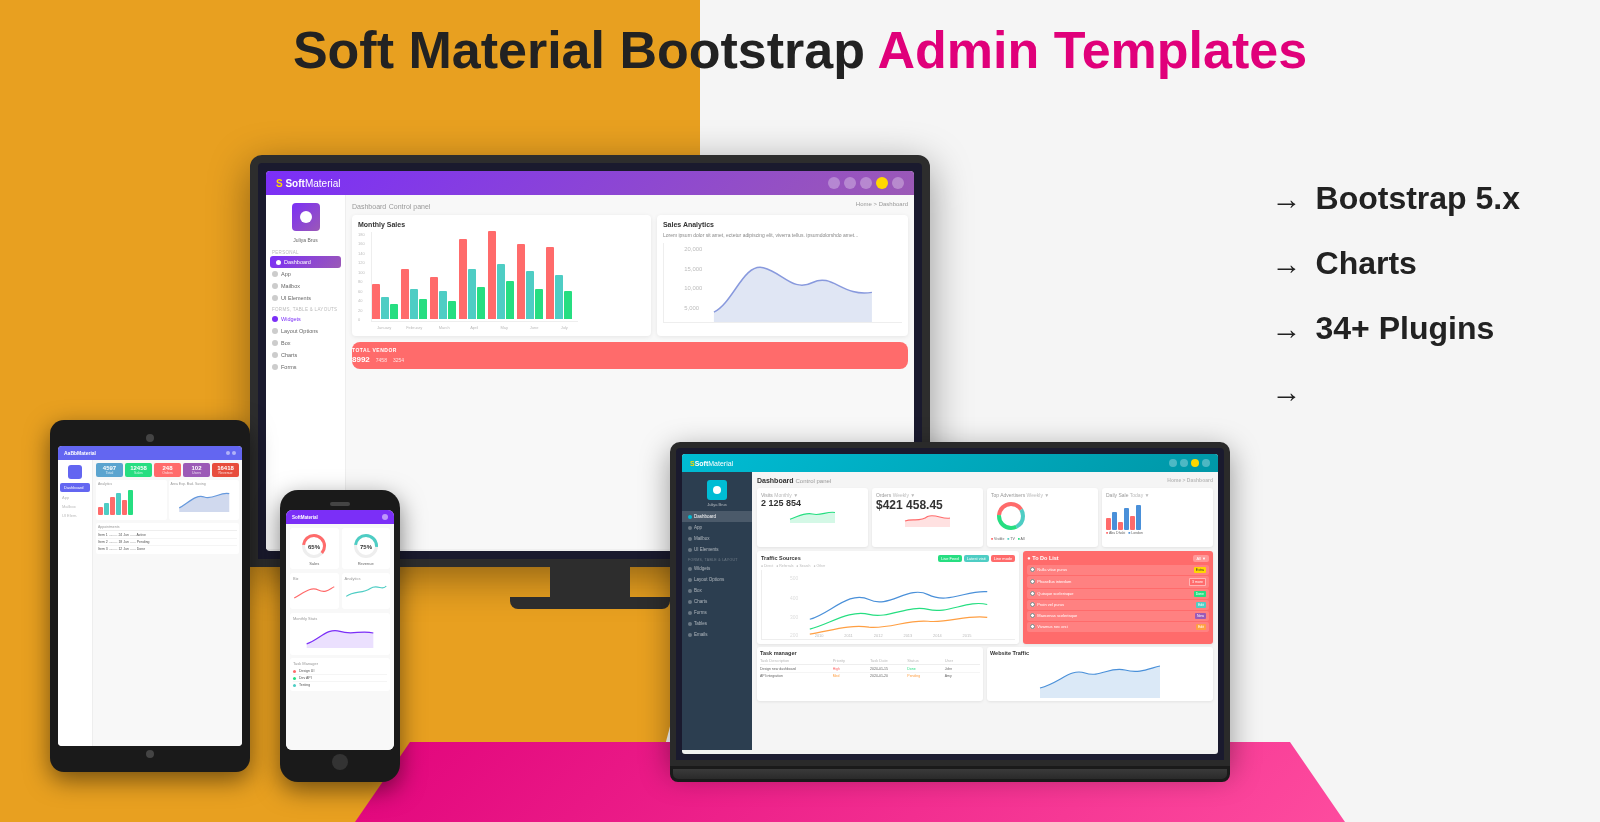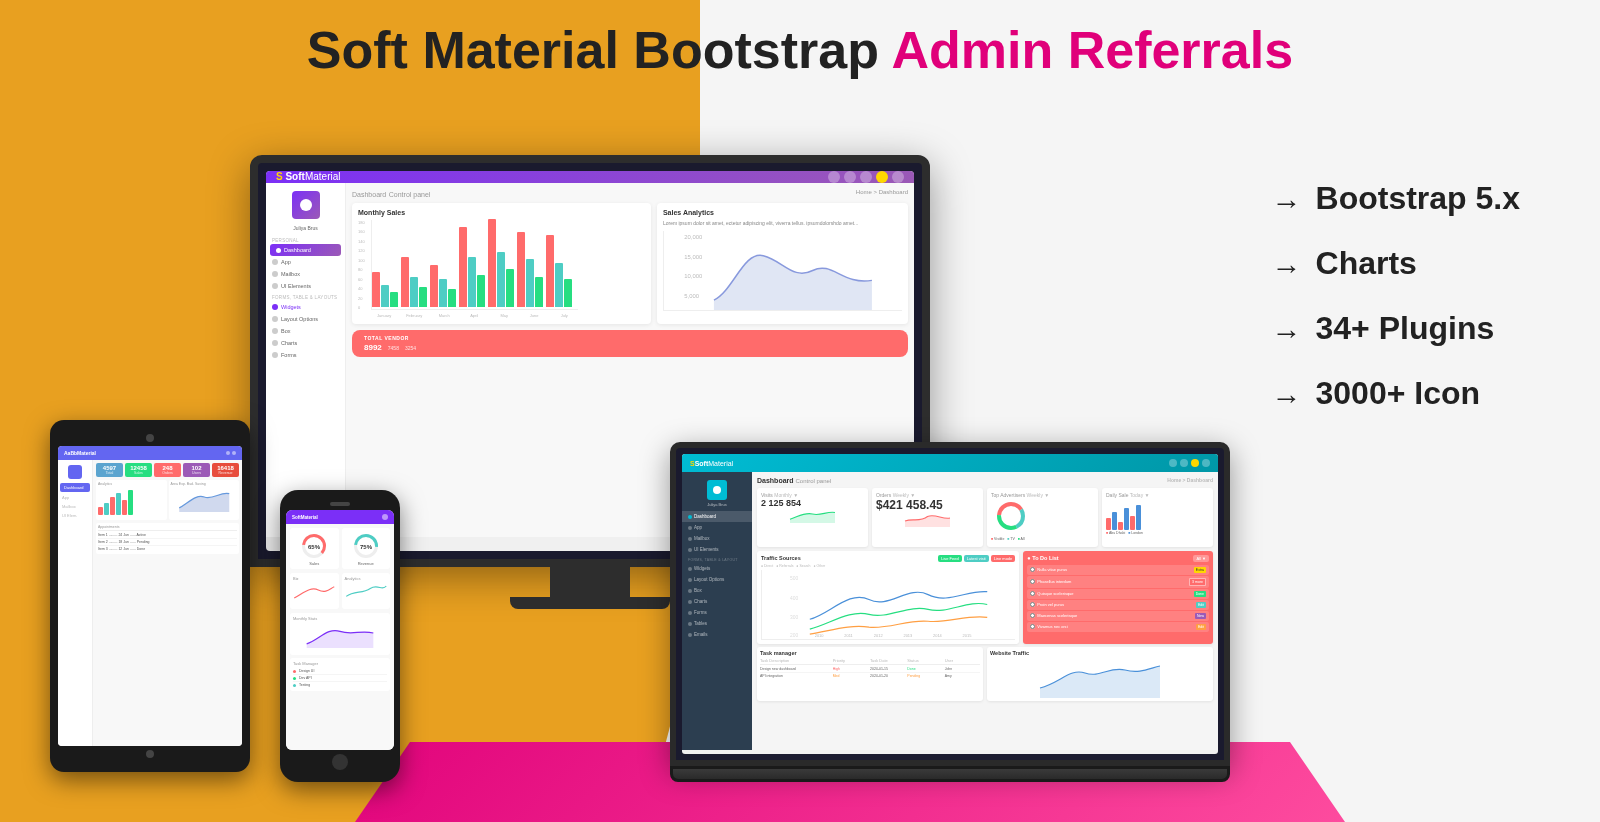--- a/index.html
+++ b/index.html
@@ -179,23 +179,23 @@
     .phone-inner {
       background: #f0f0f0;
       border-radius: 6px;
       overflow: hidden;
       height: 240px;
     }
 
     
     .dash-header {
       background: linear-gradient(135deg, #7B2FF7, #9B59B6);
-      padding: 0 10px;
-      display: flex;
-      align-items: flex-start;
+      padding: 6px 10px;
+      display: flex;
+      align-items: flex-end;
       justify-content: space-between;
     }
     .dash-logo {
       color: #fff;
       font-weight: 700;
       font-size: 10px;
     }
     .dash-logo span { color: #fff; font-weight: 300; }
     .dash-nav-icons {
       display: flex;
@@ -392,39 +392,38 @@
 
   </style>
 </head>
 <body>
 
 <div class="bg-left"></div>
 <div class="bg-right"></div>
 
 <div class="main-title">
   <span class="title-dark">Soft Material Bootstrap</span>
-  <span class="title-pink"> </span><span class="title-pink">Admin Referrals</span>
+  <span class="title-pink"> </span><span class="title-pink">Admin Templates</span>
 </div>
 
 <ul class="features-list">
   <li>
     <span class="arrow-icon">→</span>
     <span>Bootstrap 5.x</span>
   </li>
   <li>
     <span class="arrow-icon">→</span>
     <span>Charts</span>
   </li>
   <li>
     <span class="arrow-icon">→</span>
     <span>34+ Plugins</span>
   </li>
   <li>
     <span class="arrow-icon">→</span>
-    <span>3000+ Icon</span>
   </li>
 </ul>
 
 <div class="floor-accent"></div>
 
 <div class="devices-container">
 
   <div class="monitor">
     <div class="monitor-screen">
       <div class="monitor-inner">
@@ -586,21 +585,21 @@
 
                     <path d="M30,70 C50,60 60,20 80,25 C100,30 110,50 130,40 C150,30 160,55 190,50 L190,80 L30,80 Z" fill="rgba(100,130,200,0.2)" stroke="none"></path>
 
                     <path d="M30,70 C50,60 60,20 80,25 C100,30 110,50 130,40 C150,30 160,55 190,50" fill="none" stroke="#8899DD" stroke-width="1.5"></path>
                   </svg>
                 </div>
               </div>
             </div>
 
             <div style="display:flex;gap:4px;">
-              <div style="background:#FF6B6B;border-radius:8px;padding:5px 12px;flex:1;">
+              <div style="background:#FF6B6B;border-radius:8px;padding:5px 0;flex:1;">
                 <div style="font-size:5px;color:#fff;font-weight:700;letter-spacing:0.5px;">TOTAL VENDOR</div>
                 <div style="display:flex;gap:6px;align-items:center;margin-top:2px;">
                   <span style="font-size:8px;color:#fff;font-weight:700;">8992</span>
                   <span style="font-size:5px;color:rgba(255,255,255,0.8);">7458</span>
                   <span style="font-size:5px;color:rgba(255,255,255,0.8);">3254</span>
                 </div>
               </div>
             </div>
           </div>
         </div>

